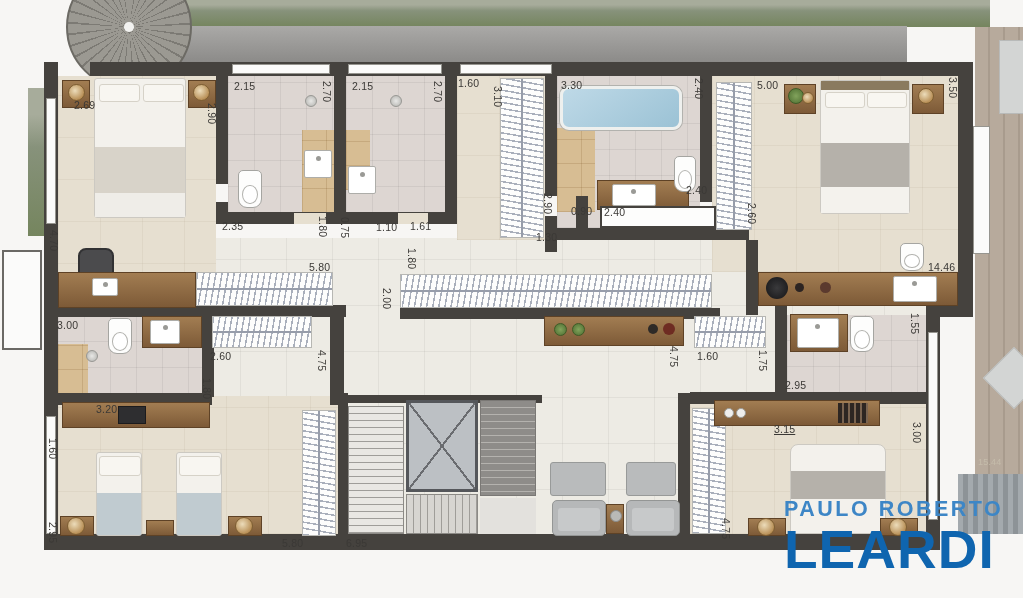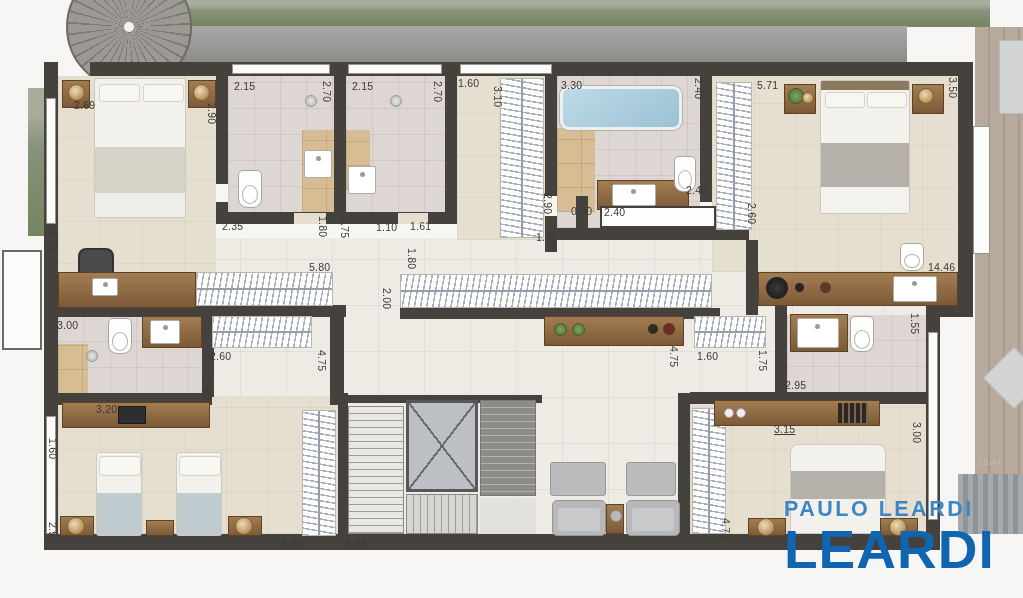--- a/index.html
+++ b/index.html
@@ -256,21 +256,21 @@
       <span class="dim" style="left: 410px; top: 220px;">1.61</span>
       <span class="dim" style="left: 458px; top: 77px;">1.60</span>
       <span class="dim v" style="left: 492px; top: 86px;">3.10</span>
       <span class="dim" style="left: 561px; top: 79px;">3.30</span>
       <span class="dim v" style="left: 693px; top: 78px;">2.40</span>
       <span class="dim v" style="left: 542px; top: 193px;">2.90</span>
       <span class="dim" style="left: 571px; top: 205px; text-align: center;">0.90</span>
       <span class="dim" style="left: 604px; top: 206px;">2.40</span>
       <span class="dim" style="left: 686px; top: 184px;">2.40</span>
       <span class="dim" style="left: 536px; top: 231px;">1.30</span>
-      <span class="dim" style="left: 757px; top: 79px;">5.71</span>
+      <span class="dim" style="left: 757px; top: 79px;">5.00</span>
       <span class="dim v" style="left: 947px; top: 77px;">3.50</span>
       <span class="dim v" style="left: 746px; top: 203px;">2.60</span>
       <span class="dim" style="left: 309px; top: 261px;">5.80</span>
       <span class="dim v" style="left: 406px; top: 248px;">1.80</span>
       <span class="dim v" style="left: 381px; top: 288px;">2.00</span>
       <span class="dim" style="left: 928px; top: 261px;">14.46</span>
       <span class="dim" style="left: 57px; top: 319px;">3.00</span>
       <span class="dim v" style="left: 47px; top: 438px;">1.60</span>
       <span class="dim" style="left: 210px; top: 350px;">2.60</span>
       <span class="dim v" style="left: 201px; top: 378px;">1.80</span>
@@ -284,17 +284,17 @@
       <span class="dim v" style="left: 47px; top: 522px;">2.95</span>
       <span class="dim" style="left: 774px; top: 423px; text-decoration: underline;">3.15</span>
       <span class="dim v" style="left: 911px; top: 422px;">3.00</span>
       <span class="dim" style="left: 282px; top: 537px;">5.80</span>
       <span class="dim" style="left: 346px; top: 537px;">6.95</span>
       <span class="dim v" style="left: 720px; top: 518px;">4.75</span>
       <span class="dim faint" style="left: 978px; top: 457px;">15.44</span>
     </div>
 
   <div id="logo">
-    <div class="l1">PAULO LEARDI</div>
+    <div class="l1">PAULO ROBERTO</div>
     <div class="l2">LEARDI</div>
   </div>
 
 </div>
 
 </body></html>

